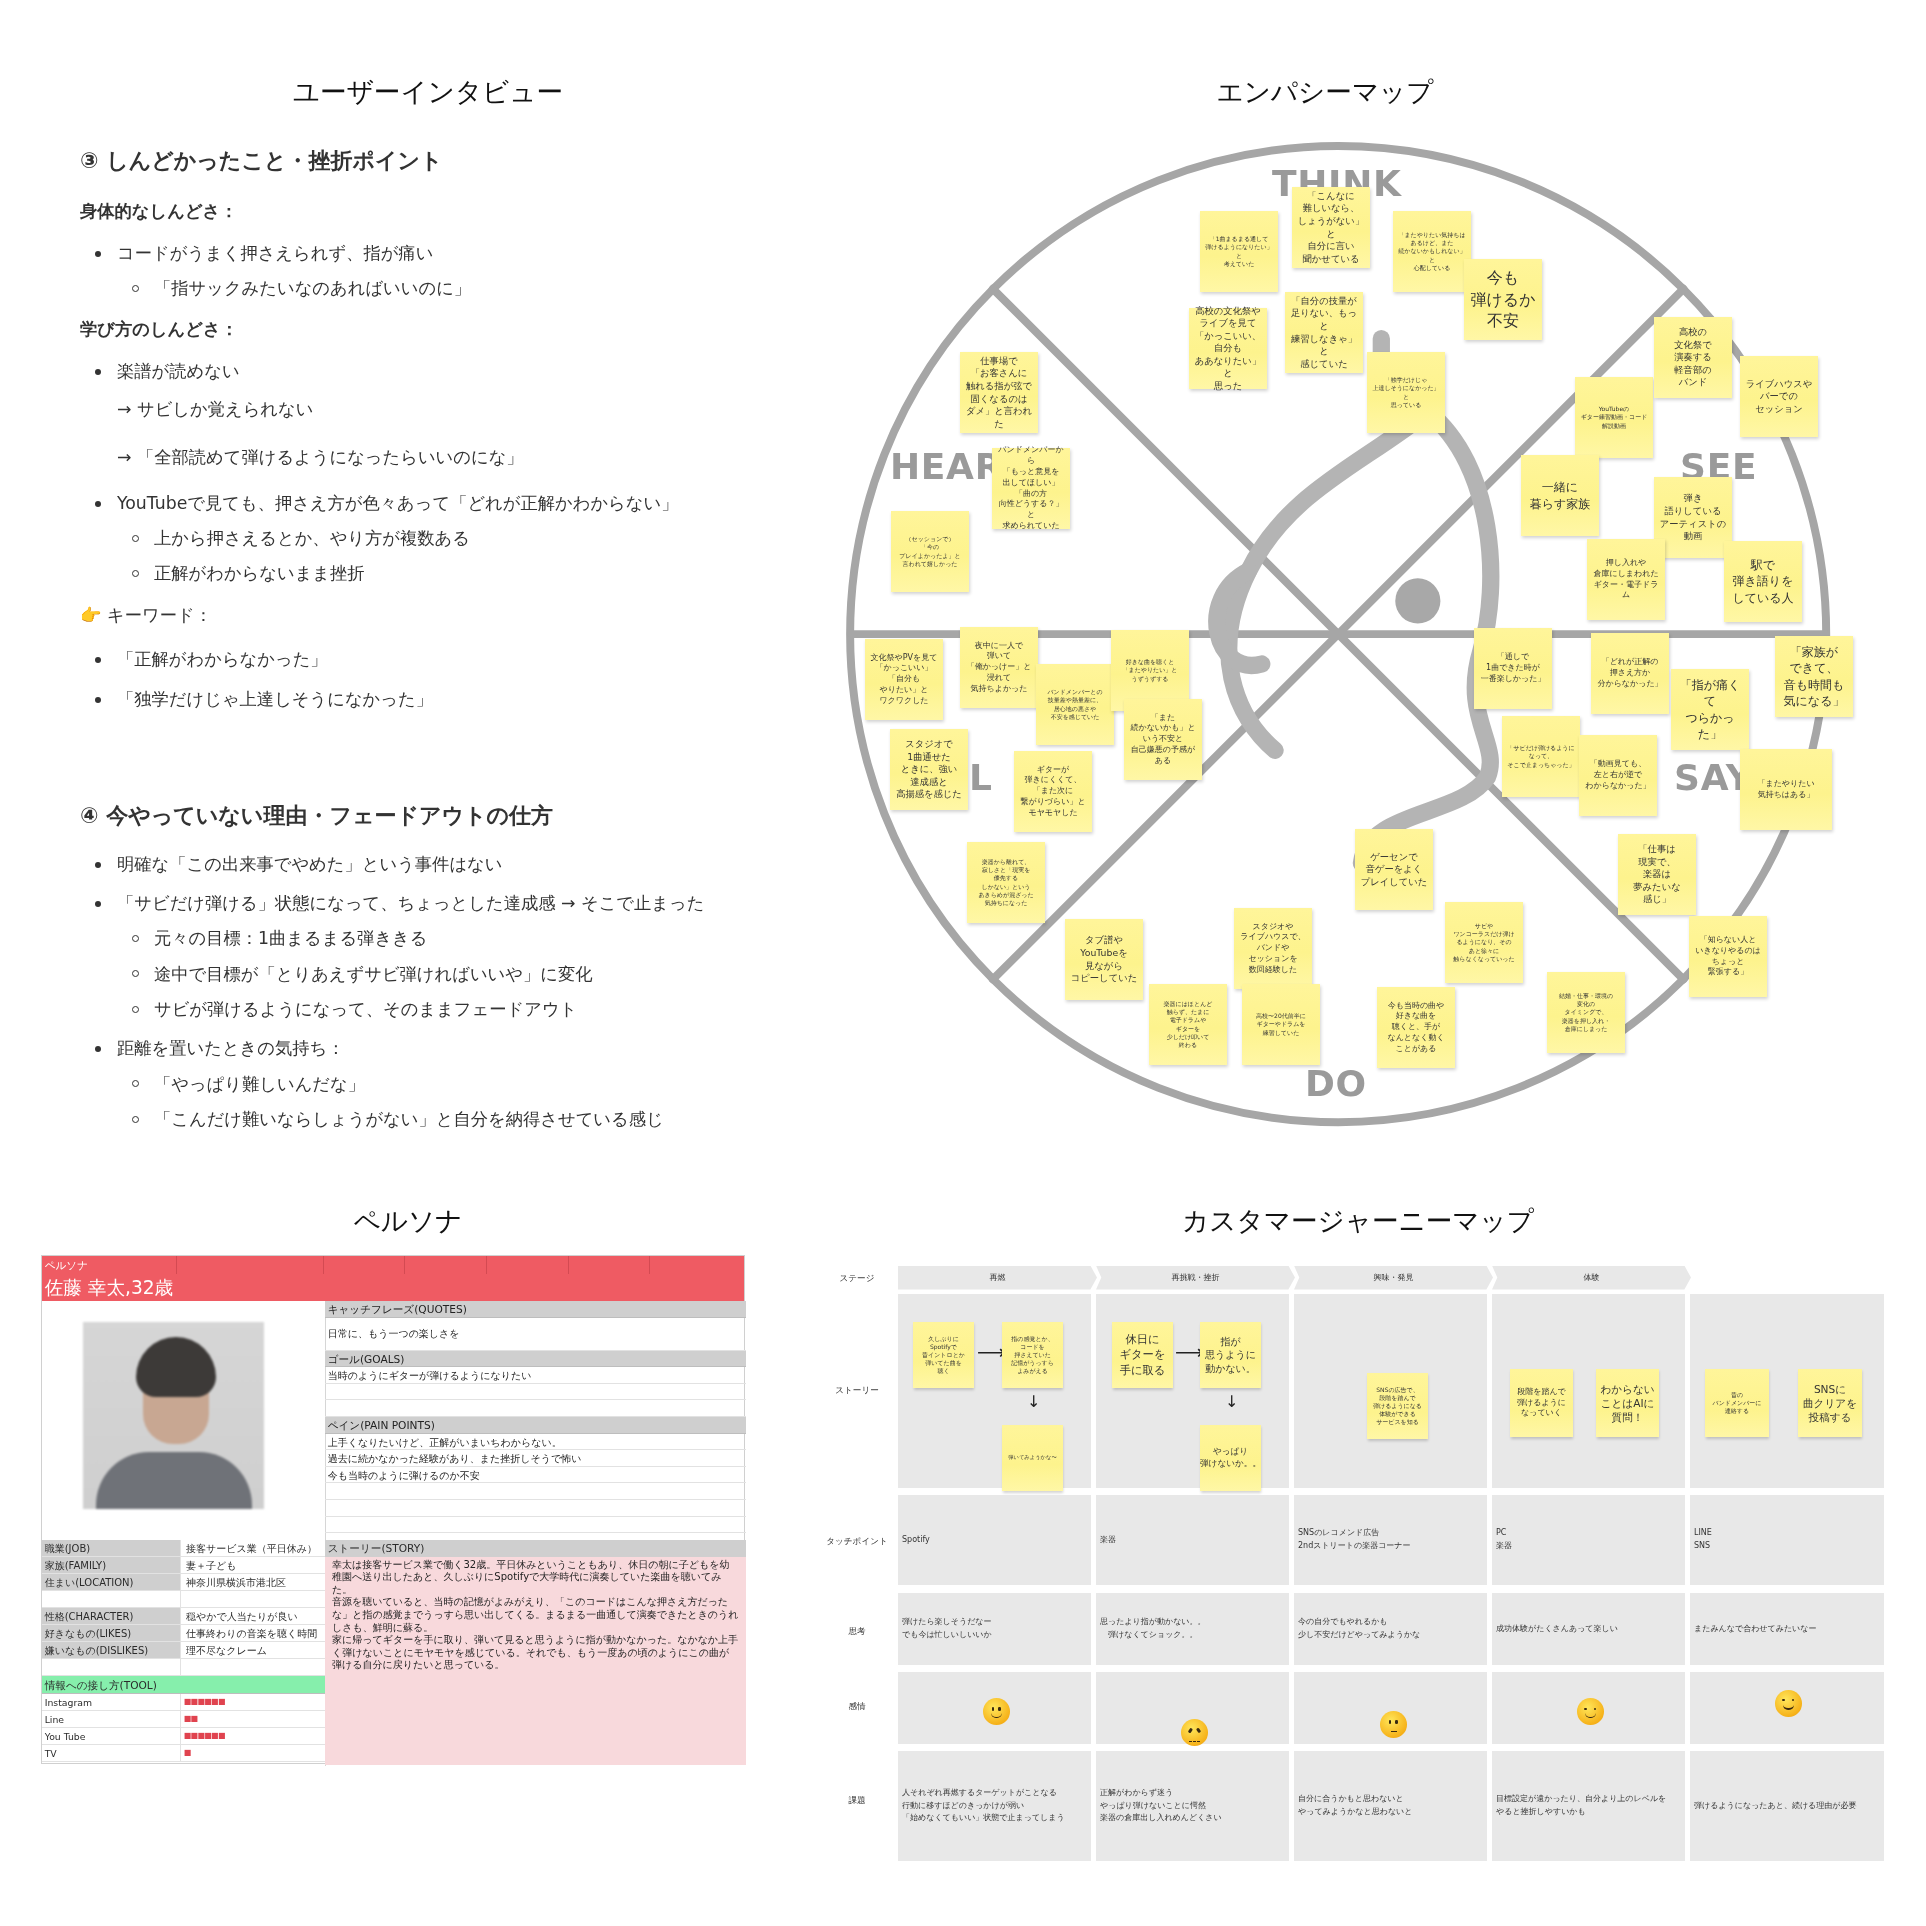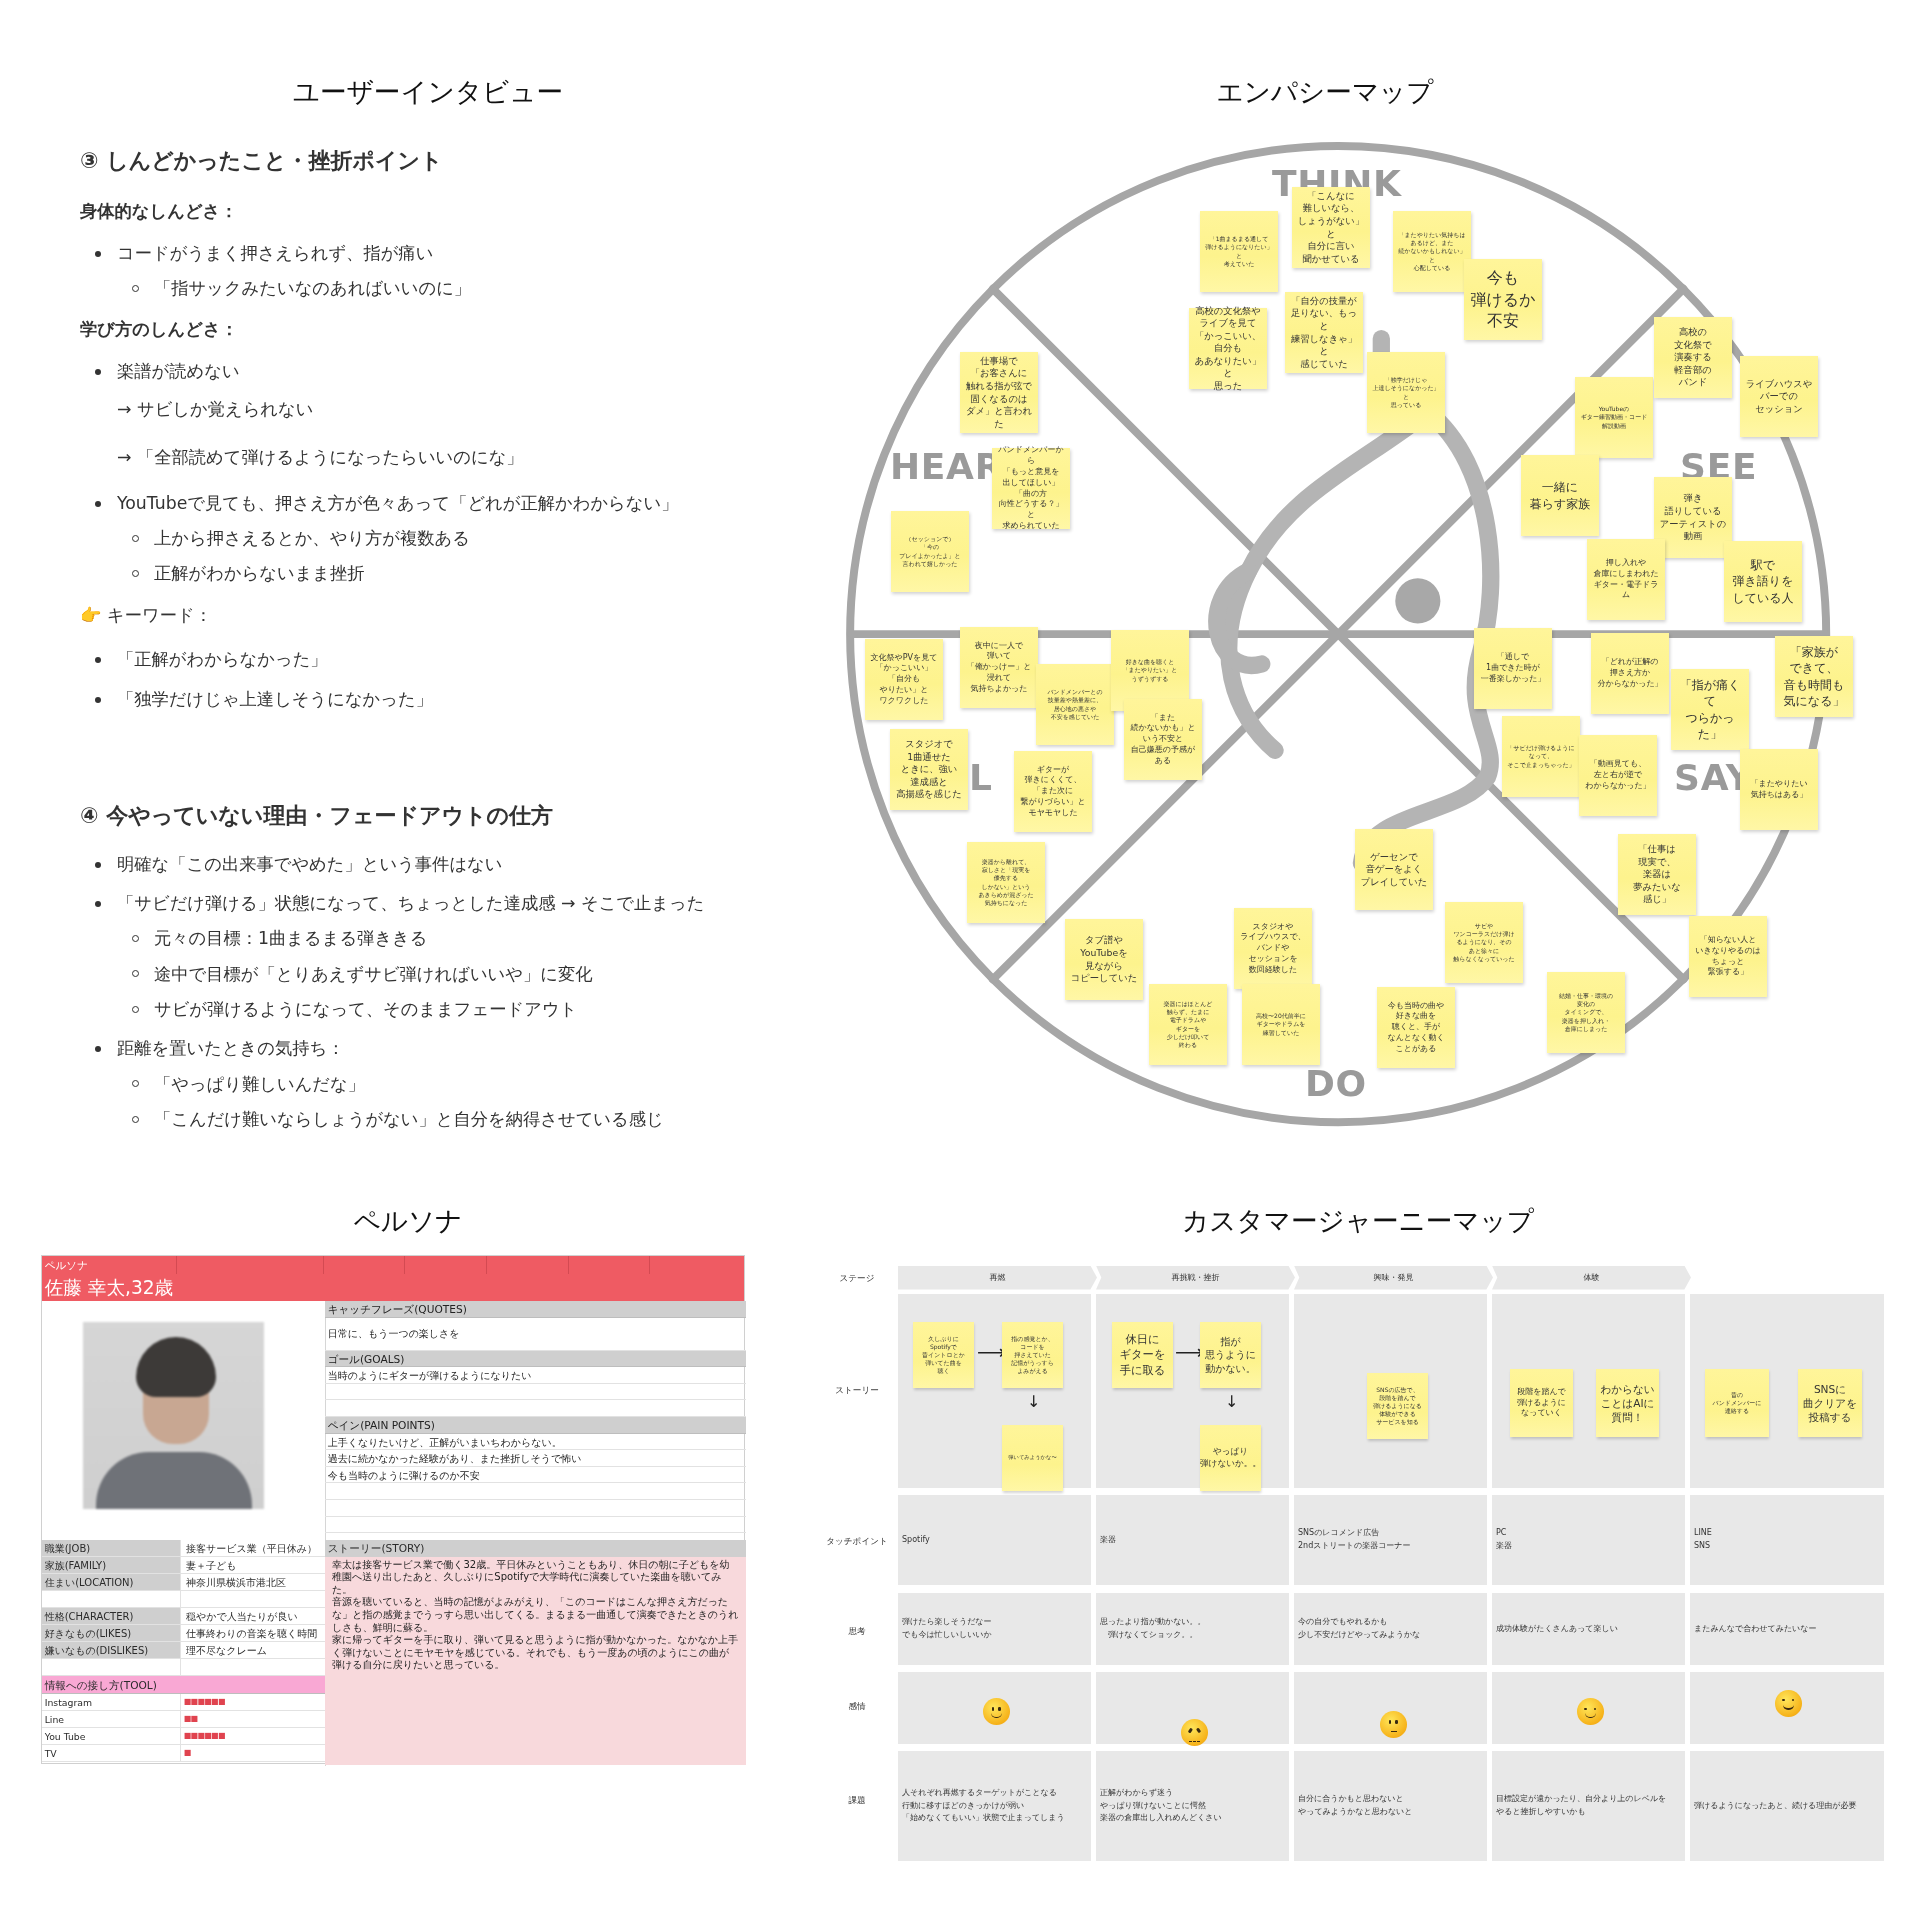--- a/index.html
+++ b/index.html
@@ -46,21 +46,21 @@
   .p-photo .body { position:absolute; left:13.3px; top:130px; width:156px; height:73px; border-radius:53px 53px 0 0; background:#6f7278; }
   .p-right { position: absolute; left: 283px; top: 45px; width: 421px; }
   .p-sechead { height: 16.6px; background: #cfcfcf; border-bottom: 0.7px solid #bdbdbd; font-size: 10.6px; padding: 2px 2.7px; color: #222; }
   .p-row { height: 16.6px; border-bottom: 0.7px solid #e2e2e2; font-size: 10px; padding: 2px 2.7px; color: #222; white-space: nowrap; overflow: hidden; }
   .p-row.tall { height: 33px; display: flex; align-items: center; }
   .p-left-table { position: absolute; left: 0; top: 284px; width: 283px; }
   .p-lrow { display: flex; height: 17px; border-bottom: 0.7px solid #e2e2e2; font-size: 10px; }
   .p-lrow .k { width: 139px; background: #cfcfcf; padding: 2px 2.7px; border-right: 0.7px solid #e2e2e2; white-space: nowrap; overflow: hidden; }
   .p-lrow .v { flex: 1; padding: 2px 5px; white-space: nowrap; overflow: hidden; }
   .p-lrow.blank .k { background: #fff; }
-  .p-toolhead { height: 18px; background: #f9a8d4; font-size: 10.6px; padding: 2.7px 2.7px; border-bottom: 0.7px solid #bdbdbd; }
+  .p-toolhead { height: 18px; background: #86efac; font-size: 10.6px; padding: 2.7px 2.7px; border-bottom: 0.7px solid #bdbdbd; }
   .p-trow { display: flex; height: 17px; border-bottom: 0.7px solid #e2e2e2; font-size: 9.3px; }
   .p-trow .k { width: 139px; padding: 2.7px 2.7px; border-right: 0.7px solid #e2e2e2; }
   .p-trow .v { flex: 1; padding: 2.7px 2.7px; color: #e0434f; font-size: 8px; letter-spacing: -0.7px; }
   .p-story { position: absolute; left: 283px; top: 284px; width: 421px; height: 225px; background: #f8d9dc; }
   .p-story .hd { height: 16.6px; background: #cfcfcf; font-size: 10.6px; padding: 2px 2.7px; }
   .p-story .tx { font-size: 10px; line-height: 12.6px; padding: 2px 7px; color: #222; white-space: pre-line; }
   .p-divider-v { position: absolute; left: 283px; top: 45px; width: 0.7px; height: 465px; background: #d6d6d6; }
 
   
   #journey { position: absolute; left: 824px; top: 1249px; width: 1089px; height: 631px; }
@@ -275,21 +275,21 @@
 つらかった」</div>
   <div class="sticky fs-l" style="left:1775px; top:636px; width:78px; height:81px;">「家族が
 できて、
 音も時間も
 気になる」</div>
   <div class="sticky fs-xs" style="left:1502px; top:716px; width:78px; height:81px;">「サビだけ弾けるようになって、
 そこで止まっちゃった」</div>
   <div class="sticky fs-s" style="left:1579px; top:735px; width:78px; height:81px;">「動画見ても、
 左と右が逆で
 わからなかった」</div>
-  <div class="sticky fs-s" style="left:1740px; top:749px; width:78px; height:81px;">「またやりたい
+  <div class="sticky fs-s" style="left:1740px; top:749px; width:92px; height:81px;">「またやりたい
 気持ちはある」</div>
   <div class="sticky fs-m" style="left:1618px; top:834px; width:78px; height:81px;">「仕事は
 現実で、
 楽器は
 夢みたいな
 感じ」</div>
   <div class="sticky fs-s" style="left:1689px; top:916px; width:78px; height:81px;">「知らない人と
 いきなりやるのは
 ちょっと
 緊張する」</div>

